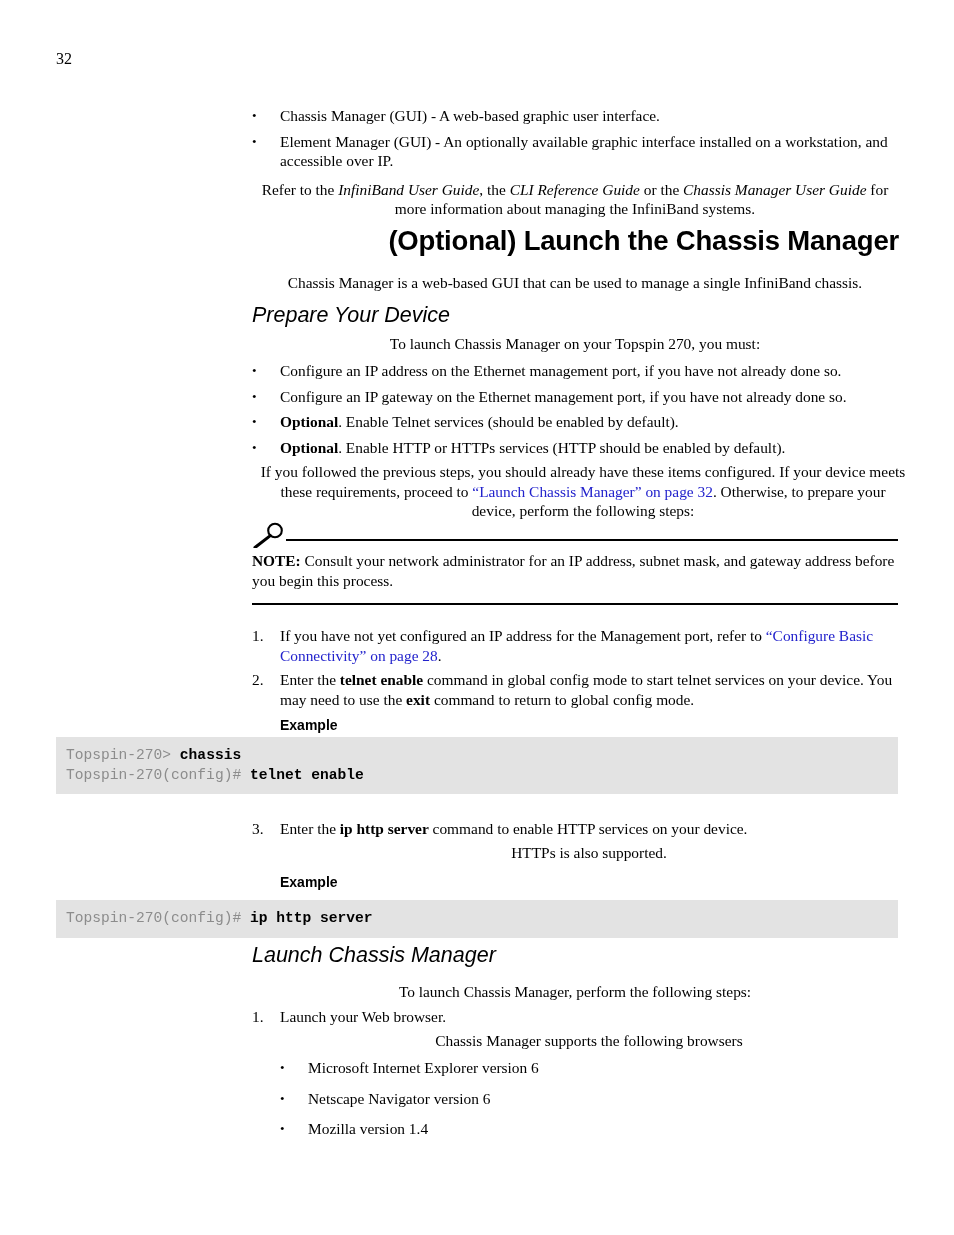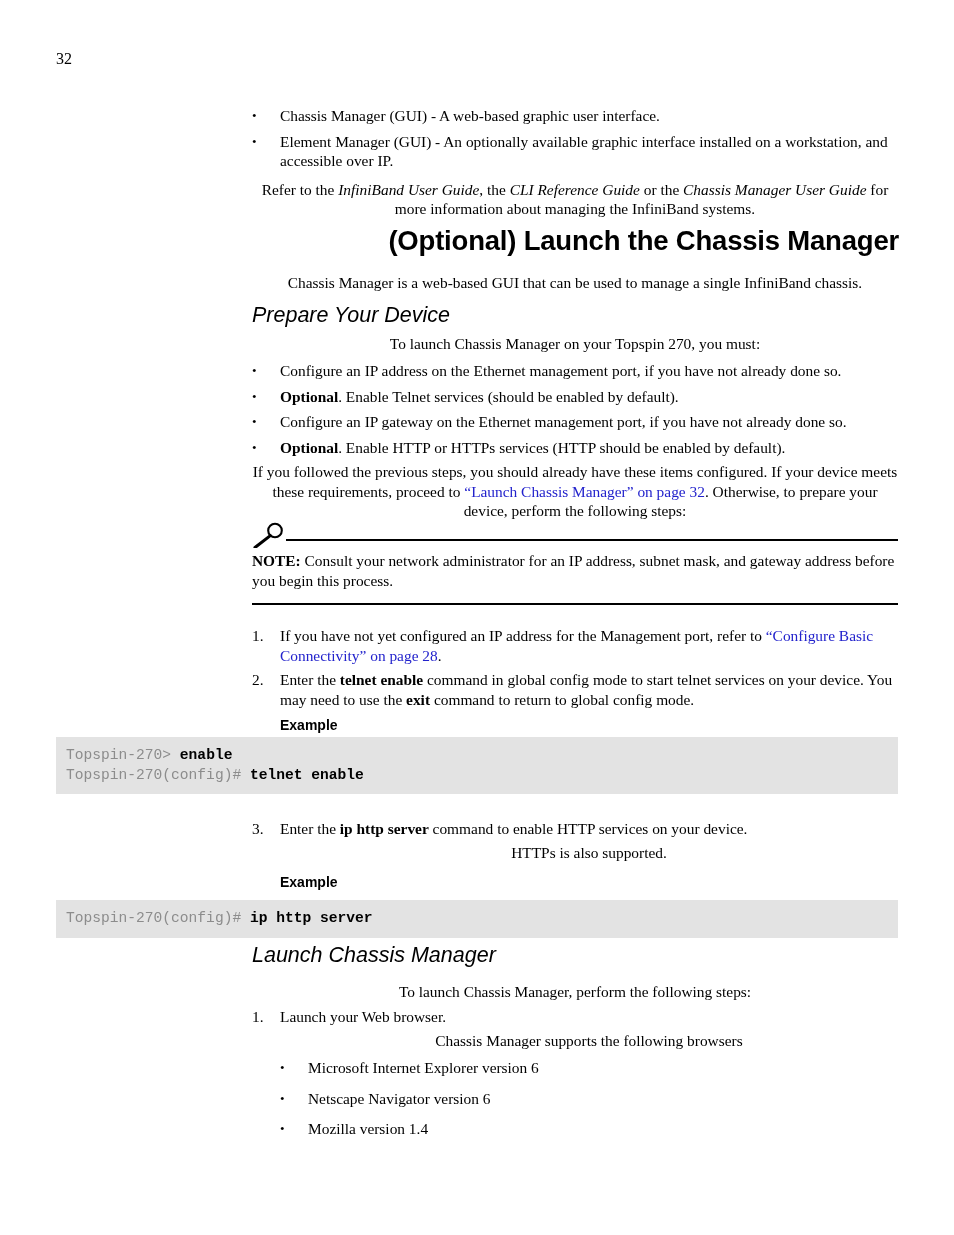--- a/index.html
+++ b/index.html
@@ -199,27 +199,27 @@
 
   <p class="para abs" style="left:252px; top:273px; width:646px;">Chassis Manager is a web-based GUI that can be used to manage a single InfiniBand chassis.</p>
 
   <h2 class="doc-h2 abs" style="left:252px; top:302px; width:646px;">Prepare Your Device</h2>
 
   <p class="para abs" style="left:252px; top:334px; width:646px;">To launch Chassis Manager on your Topspin 270, you must:</p>
 
   <div class="abs" style="left:252px; top:361px; width:646px;">
     <ul class="bullet-list">
       <li><span>Configure an IP address on the Ethernet management port, if you have not already done so.</span></li>
+      <li><span>Configure an IP gateway on the Ethernet management port, if you have not already done so.</span></li>
       <li><b>Optional</b><span>. Enable Telnet services (should be enabled by default).</span></li>
-      <li><span>Configure an IP gateway on the Ethernet management port, if you have not already done so.</span></li>
       <li><b>Optional</b><span>. Enable HTTP or HTTPs services (HTTP should be enabled by default).</span></li>
     </ul>
   </div>
 
-  <p class="para abs" style="left:252px; top:462px; width:646px;"><span>If you followed the previous steps, you should already have these items configured. If your device meets these requirements, proceed to </span><a class="xref" href="#">“Launch Chassis Manager” on page 32</a><span>. Otherwise, to prepare your device, perform the following steps:</span></p>
+  <p class="para abs" style="left:260px; top:462px; width:646px;"><span>If you followed the previous steps, you should already have these items configured. If your device meets these requirements, proceed to </span><a class="xref" href="#">“Launch Chassis Manager” on page 32</a><span>. Otherwise, to prepare your device, perform the following steps:</span></p>
 
   <div class="note" style="top:539px;">
     <div class="note-rule-top"></div>
     <svg class="note-icon" viewBox="0 0 34 26">
       <circle cx="23" cy="8.5" r="6.8" fill="none" stroke="#000" stroke-width="2.1"></circle>
       <path d="M18.3 13.6 L3 25.5" stroke="#000" stroke-width="3.1" stroke-linecap="round" fill="none"></path>
     </svg>
     <div class="note-body"><b>NOTE:</b><span> Consult your network administrator for an IP address, subnet mask, and gateway address before you begin this process.</span></div>
     <div class="note-rule-bottom" style="top:64px;"></div>
   </div>
@@ -233,21 +233,21 @@
       <li>
         <span class="num">2.</span>
         <span>Enter the </span><b>telnet enable</b><span> command in global config mode to start telnet services on your device. You may need to use the </span><b>exit</b><span> command to return to global config mode.</span>
       </li>
     </ul>
   </div>
 
   <div class="lbl-example abs" style="left:280px; top:716px;">Example</div>
 
   <div class="code-block" style="top:737px;">
-    <div class="code-line"><span>Topspin-270&gt; </span><span class="cmd">enable</span></div>
+    <div class="code-line"><span>Topspin-270&gt; </span><span class="cmd">chassis</span></div>
     <div class="code-line"><span>Topspin-270(config)# </span><span class="cmd">telnet enable</span></div>
   </div>
 
   <div class="abs" style="left:252px; top:819px; width:646px;">
     <ul class="num-list">
       <li style="margin-bottom:3px;">
         <span class="num">3.</span>
         <span>Enter the </span><b>ip http server</b><span> command to enable HTTP services on your device.</span>
       </li>
     </ul>

